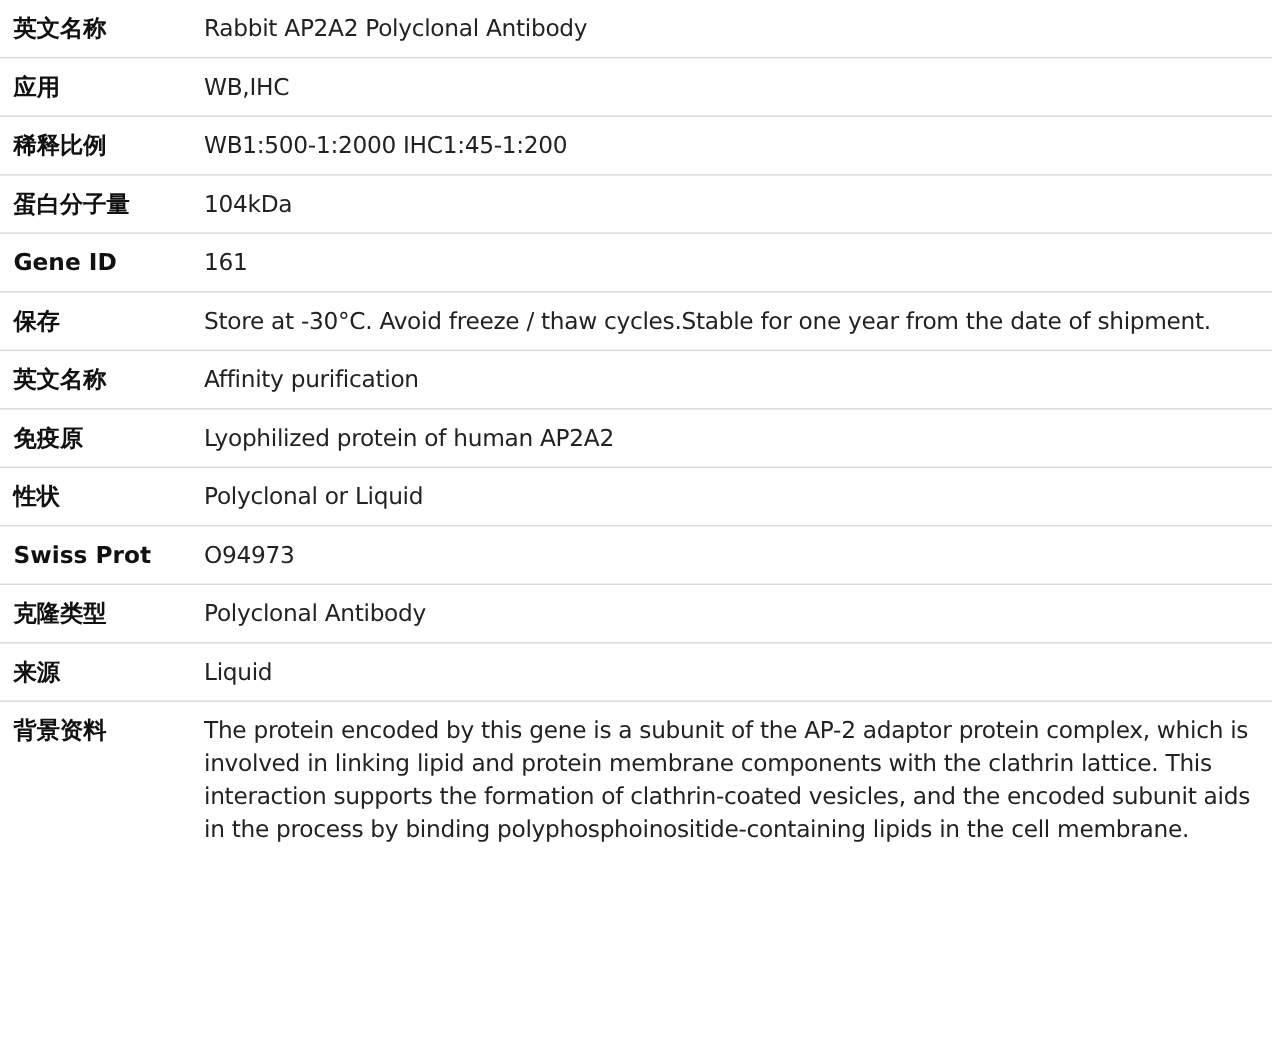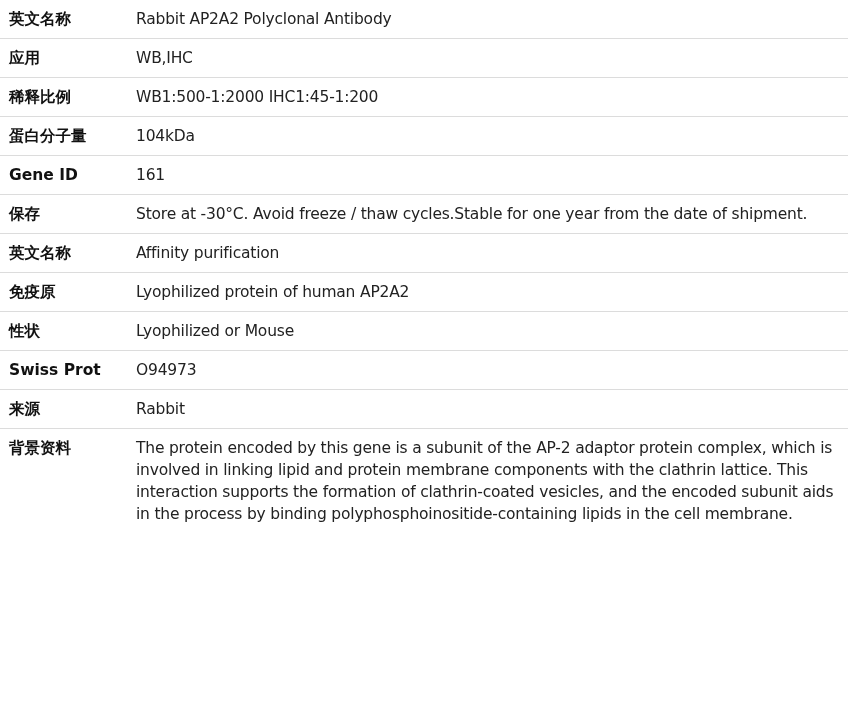--- a/index.html
+++ b/index.html
@@ -45,28 +45,32 @@
     <tr>
       <td class="label">英文名称</td>
       <td class="value v">Affinity purification</td>
     </tr>
     <tr>
       <td class="label">免疫原</td>
       <td class="value v">Lyophilized protein of human AP2A2</td>
     </tr>
     <tr>
       <td class="label">性状</td>
-      <td class="value v">Lyophilized or Mouse</td>
+      <td class="value v">Polyclonal or Liquid</td>
     </tr>
     <tr>
       <td class="label">Swiss Prot</td>
       <td class="value v">O94973</td>
     </tr>
     <tr>
+      <td class="label">克隆类型</td>
+      <td class="value v">Polyclonal Antibody</td>
+    </tr>
+    <tr>
       <td class="label">来源</td>
-      <td class="value v">Rabbit</td>
+      <td class="value v">Liquid</td>
     </tr>
     <tr class="multi last">
       <td class="label">背景资料</td>
       <td class="value v">The protein encoded by this gene is a subunit of the AP-2 adaptor protein complex, which is involved in linking lipid and protein membrane components with the clathrin lattice. This interaction supports the formation of clathrin-coated vesicles, and the encoded subunit aids in the process by binding polyphosphoinositide-containing lipids in the cell membrane.</td>
     </tr>
   </tbody>
 </table>
 
 </body></html>

